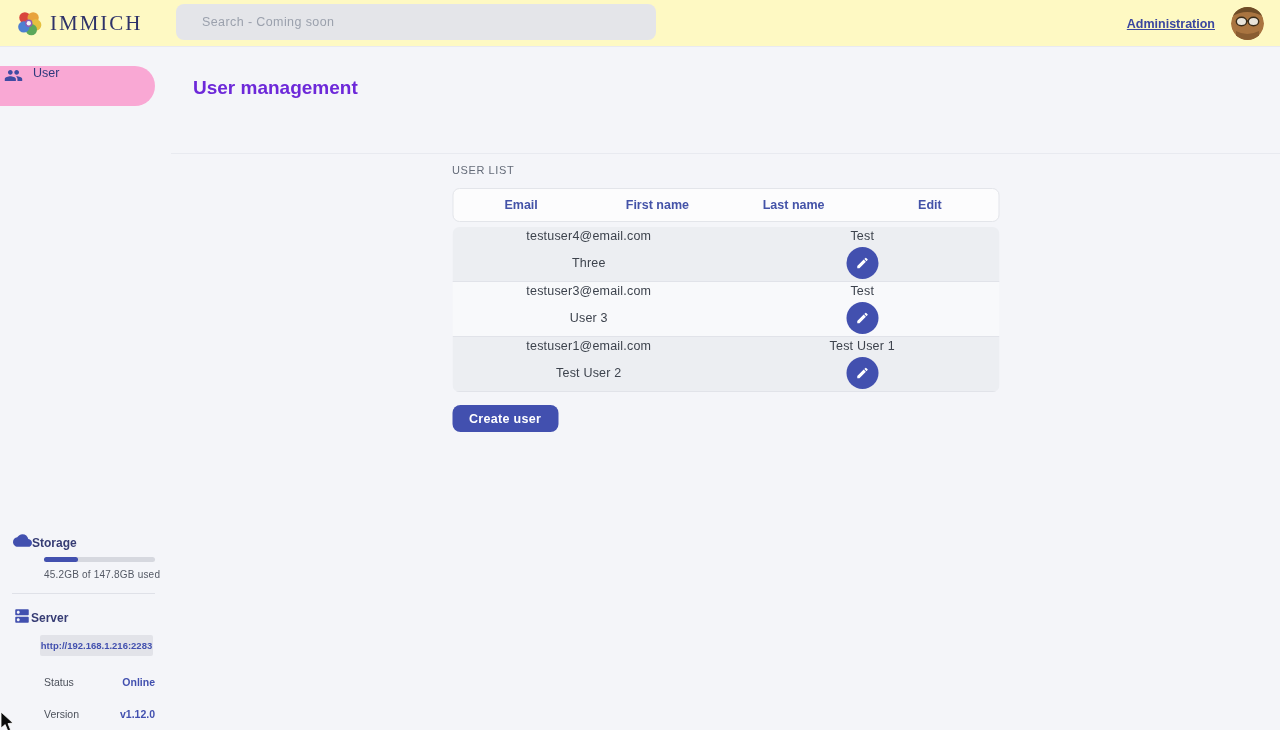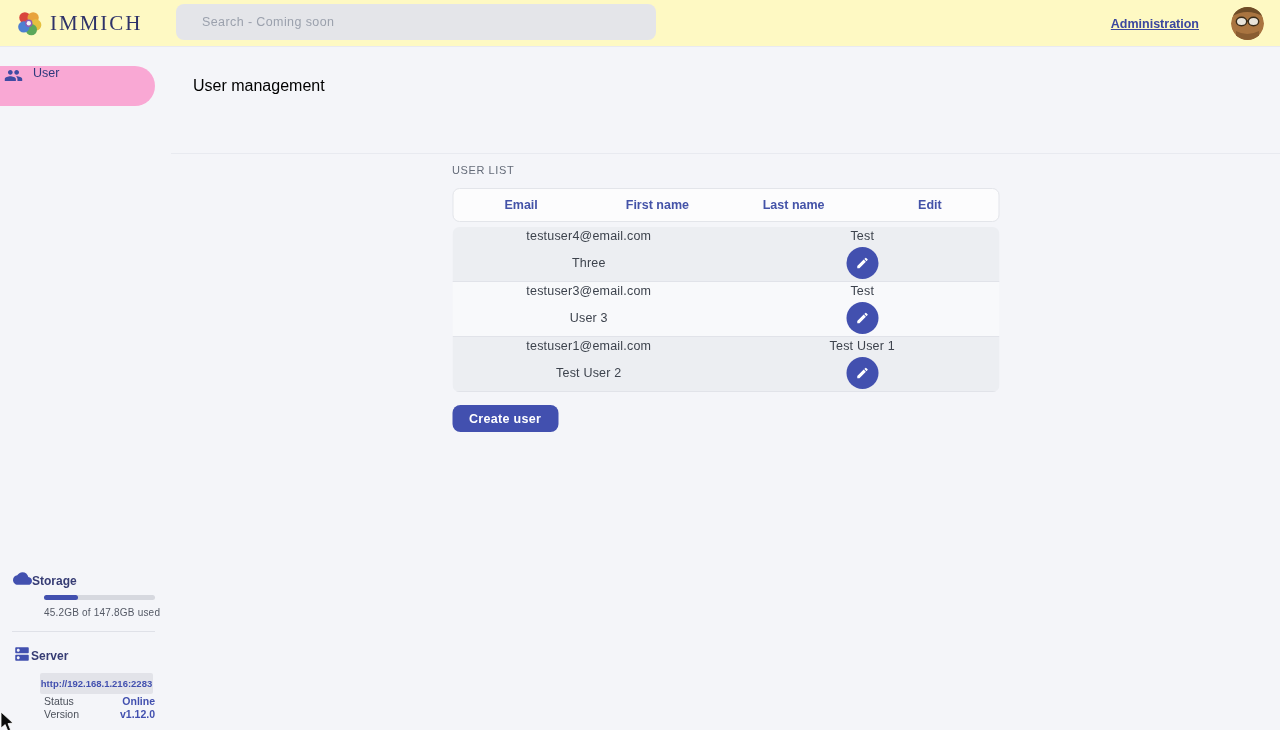--- a/index.html
+++ b/index.html
@@ -10,37 +10,37 @@
   .topbar { position:relative; height:47px; background:#fef9c3; border-bottom:1px solid #e9eaf0;
             display:flex; align-items:center; }
   .logo-group { display:flex; align-items:center; gap:8px; padding-left:16px; width:180px; }
   .wordmark { font-family:"Liberation Serif", serif; font-size:21px; letter-spacing:2px;
               color:#2e3269; font-weight:500; }
   .search-bar { position:absolute; left:176px; top:4px; width:480px; height:36px;
                 background:#e4e5e9; border:none; border-radius:8px; padding-left:26px;
                 font-size:12.5px; color:#5a5f6b; letter-spacing:0.4px; outline:none; }
   .search-bar::placeholder { color:#9ba1ad; opacity:1; }
   .topbar-right { position:absolute; right:16px; top:0; height:47px; display:flex;
-                  align-items:center; gap:32px; }
+                  align-items:center; gap:16px; }
   .admin-link { font-size:12.5px; font-weight:bold; color:#3b479f; text-decoration:underline; cursor:pointer; }
   .avatar { width:33px; height:33px; border-radius:50%; overflow:hidden; display:block; }
 
   
   .body-row { display:flex; height:683px; }
   .sidebar { width:171px; position:relative; flex-shrink:0; }
   .main { flex:1; position:relative; }
 
   
   .nav-item { margin-top:19px; width:155px; height:40px; background:#f9a8d4;
               border-radius:0 20px 20px 0; display:flex; align-items:flex-start; gap:10px;
               padding-left:4px; cursor:pointer; }
   .nav-item .label { font-size:12.5px; font-weight:500; color:#2e3a7c; }
 
   
-  .page-title { position:absolute; left:22px; top:30px; font-size:16px; font-weight:normal; color:#000000; }
+  .page-title { position:absolute; left:22px; top:30px; font-size:19px; font-weight:bold; color:#6d28d9; }
   .main-divider { position:absolute; left:0; right:0; top:106px; height:1px; background:#e8eaf0; }
   .content { position:absolute; top:107px; left:50%; transform:translateX(-50%); width:547px; }
   .section-label { margin-top:10px; font-size:11px; letter-spacing:0.6px; color:#656c79; }
 
   .table-header { margin-top:12px; height:34px; background:#fcfcfd; border:1px solid #e3e5ea;
                   border-radius:7px; display:grid; grid-template-columns:repeat(4,1fr);
                   align-items:center; }
   .table-header .th { text-align:center; font-size:12.5px; font-weight:bold; color:#4453a8; }
 
   .table-rows { margin-top:5px; border-radius:7px; overflow:hidden; }
@@ -62,21 +62,21 @@
   .status-panel { position:absolute; bottom:10px; left:0; width:171px; }
   .sp-row { display:flex; align-items:flex-end; padding-left:13px; }
   .sp-title { font-size:12px; font-weight:bold; color:#363c74; }
   .progress-track { margin:7px 0 0 44px; width:111px; height:5px; background:#d6d8df; border-radius:3px; }
   .progress-fill { height:5px; background:#4250af; border-radius:3px; }
   .usage-text { margin:7px 0 0 44px; font-size:10px; color:#545965; letter-spacing:0.2px; }
   .sp-divider { margin:13px 0 13px 12px; width:143px; height:1px; background:#dfe1e8; }
   .url-pill { margin:10px 0 0 40px; width:113px; height:21px; background:#e2e3e9; border-radius:2px;
               display:flex; align-items:center; justify-content:center; }
   .url-pill span { font-size:9.5px; font-weight:bold; color:#4250af; }
-  .kv-row { margin:1px 0 0 44px; width:111px; display:flex; justify-content:space-between; align-items:center; }
+  .kv-row { margin:20px 0 0 44px; width:111px; display:flex; justify-content:space-between; align-items:center; }
   .kv-key { font-size:10.5px; color:#4c515b; }
   .kv-val { font-size:10.5px; font-weight:bold; color:#4250af; }
 
   .cursor { position:absolute; left:0px; bottom:-4px; width:16px; height:22px; }
 </style>
 </head>
 <body>
 
 <div class="topbar">
   <div class="logo-group">

